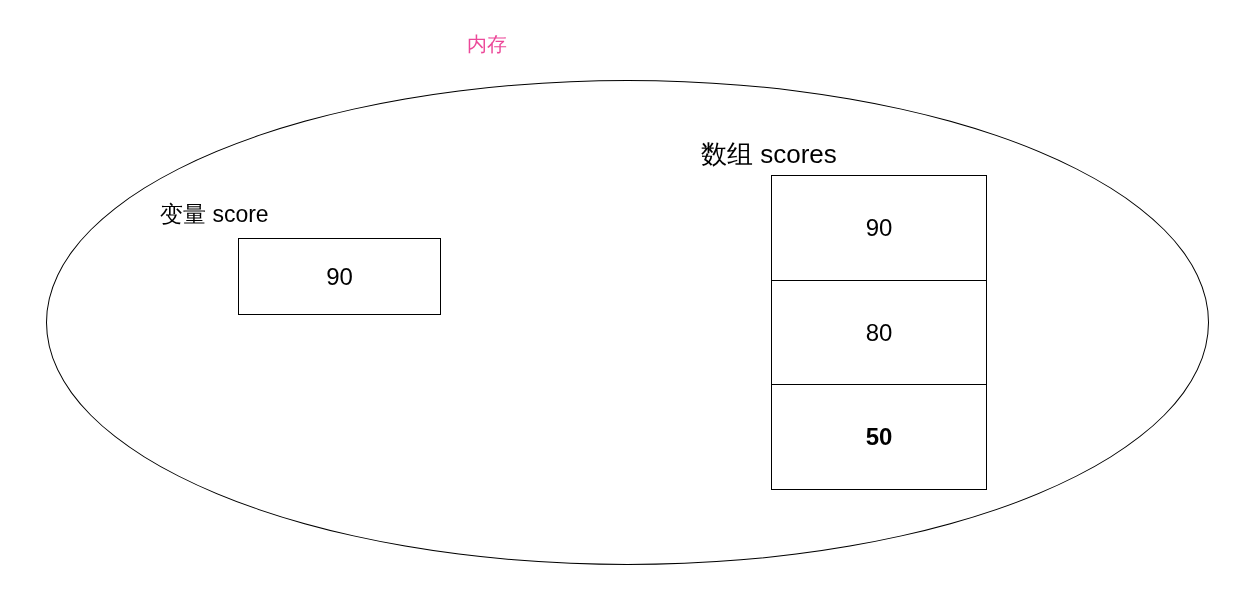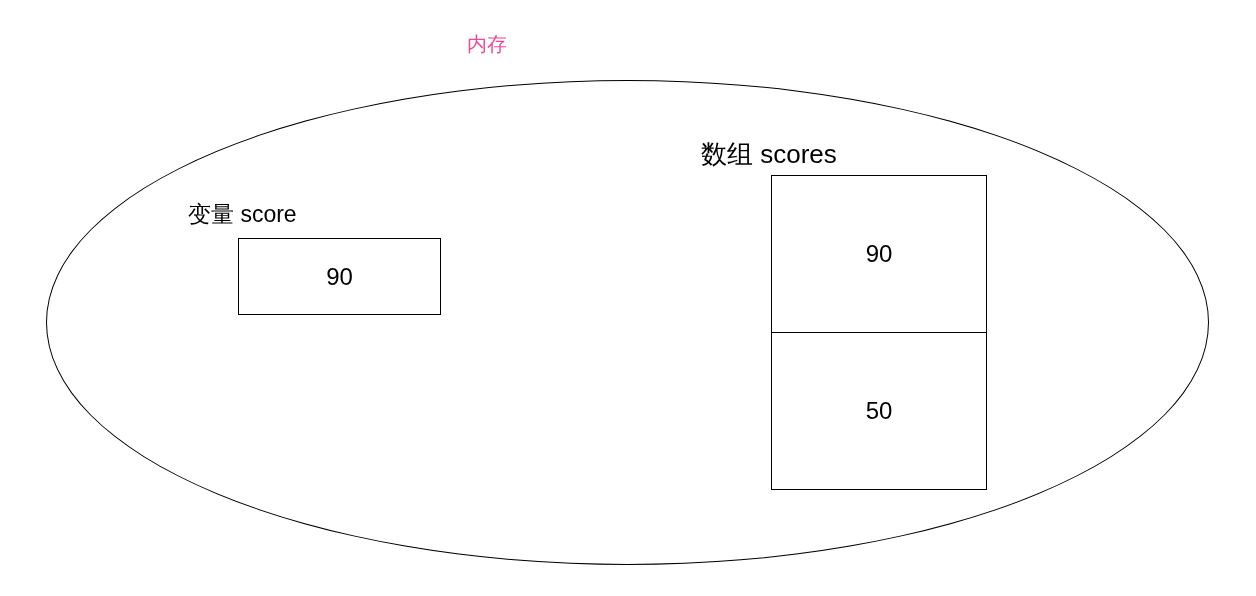--- a/index.html
+++ b/index.html
@@ -36,21 +36,20 @@
     color: #ec4899;
     white-space: nowrap;
   }
   .var-label {
     position: absolute;
     left: 160px;
     top: 200px;
     font-size: 23px;
     line-height: 28px;
     white-space: nowrap;
-    margin-left: 28px;
   }
   .var-box {
     position: absolute;
     left: 238px;
     top: 238px;
     width: 203px;
     height: 77px;
     border: 1px solid #000000;
     display: flex;
     align-items: center;
@@ -78,21 +77,21 @@
     background: #ffffff;
   }
   .array-cell {
     flex: 1 1 0;
     display: flex;
     align-items: center;
     justify-content: center;
     font-size: 24px;
     border-bottom: 1px solid #000000;
   }
-  .array-cell:last-child { border-bottom: none; }
+  .array-cell:last-child { border-bottom: none; font-weight: bold; }
 </style>
 </head>
 <body>
 
 <div class="canvas">
 
   <div class="ellipse"></div>
 
   <div class="diagram-title">内存</div>
 
@@ -102,17 +101,20 @@
     <span>90</span>
   </div>
 
   <div class="array-label">数组 scores</div>
 
   <div class="array-box">
     <div class="array-cell">
       <span>90</span>
     </div>
     <div class="array-cell">
+      <span>80</span>
+    </div>
+    <div class="array-cell">
       <span>50</span>
     </div>
   </div>
 
 </div>
 
 </body></html>

